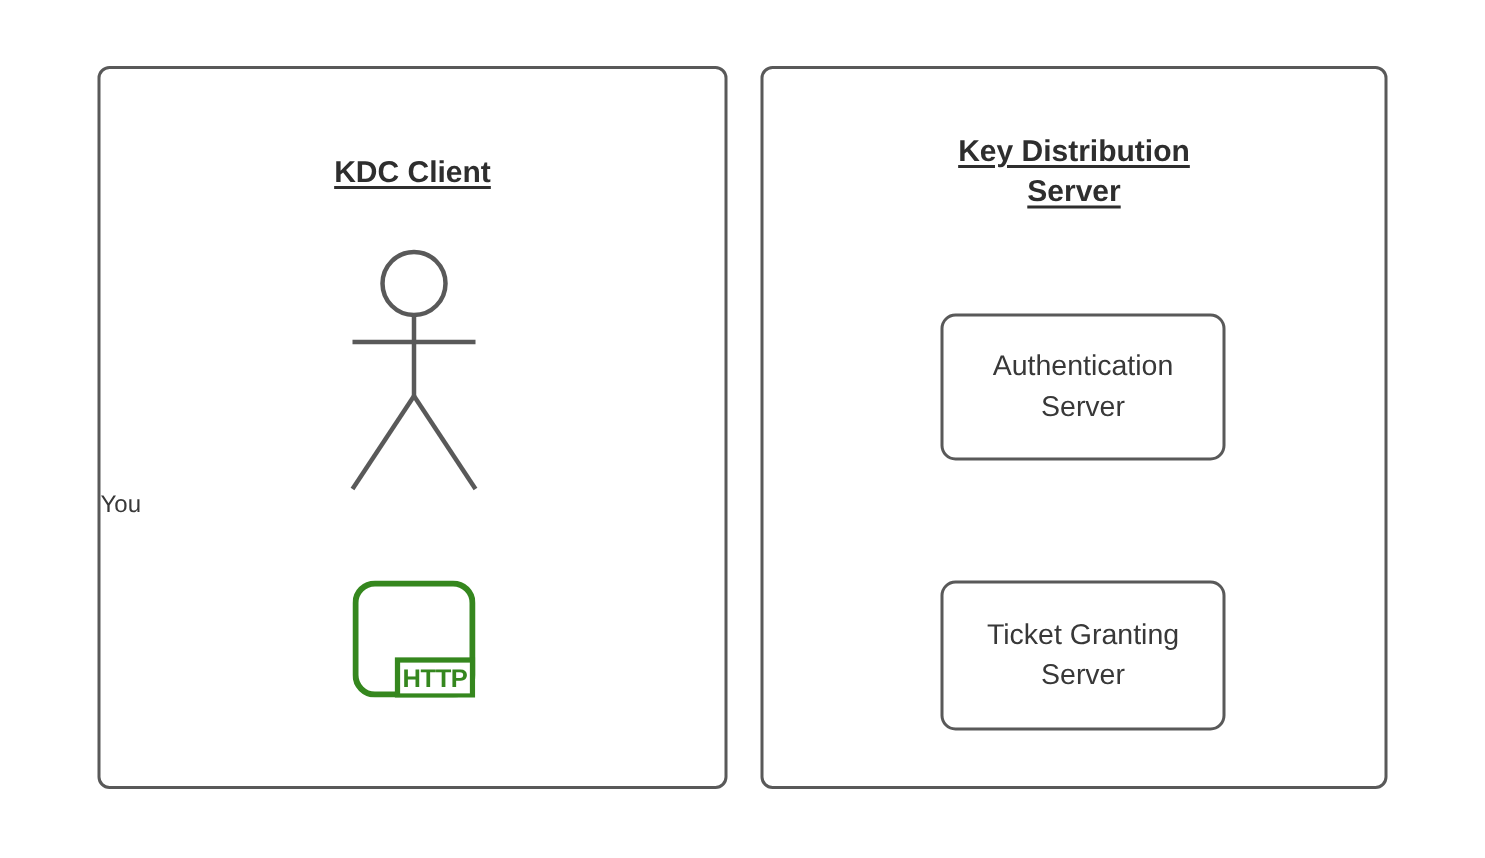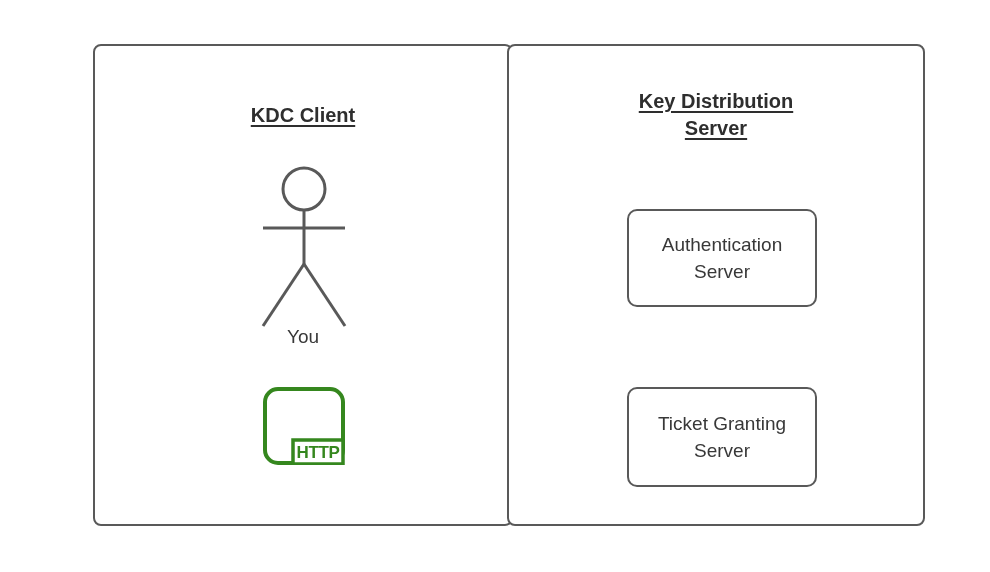--- a/index.html
+++ b/index.html
@@ -17,21 +17,21 @@
   }
   .panel {
     position: absolute;
     top: 44px;
     height: 482px;
     border: 2px solid #595959;
     border-radius: 8px;
     background: #ffffff;
     box-sizing: border-box;
   }
-  .panel.left  { left: 65px;  width: 420px; margin-left: 28px; }
+  .panel.left  { left: 65px;  width: 420px; }
   .panel.right { left: 507px; width: 418px; }
 
   .panel-title {
     position: absolute;
     left: 0; right: 0;
     margin: 0;
     text-align: center;
     font-size: 20px;
     font-weight: bold;
     line-height: 27px;
@@ -52,22 +52,21 @@
   .actor-svg {
     position: absolute;
     left: 159px;
     top: 120px;
     width: 100px;
     height: 162px;
   }
   .diagram-label {
     position: absolute;
     left: 0; right: 0;
-    text-align: center;
-    font-size: 19px;
+    font-size: 16px;
     line-height: 22px;
     color: #383838;
   }
   .label-you     { top: 280px; }
   .label-service { top: 432px; }
 
   .http-svg {
     position: absolute;
     left: 168px;
     top: 341px;

